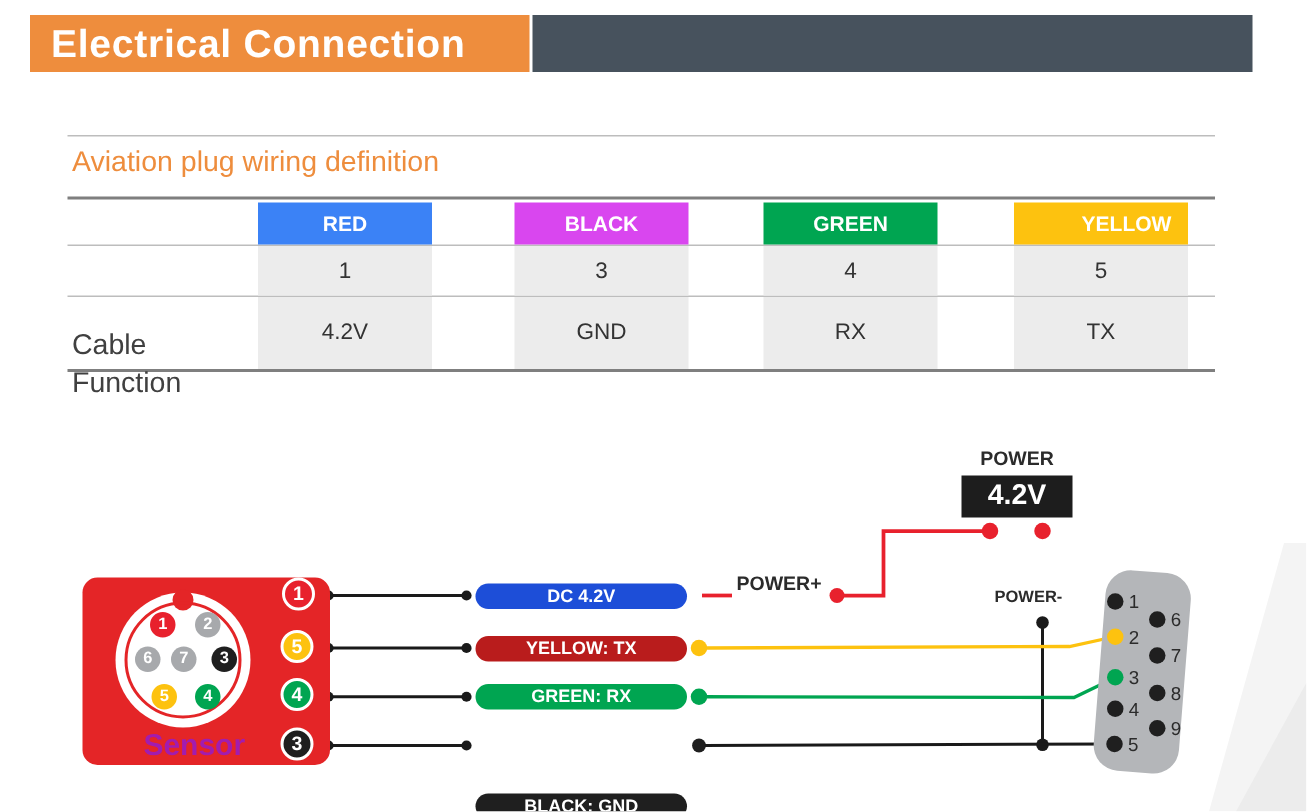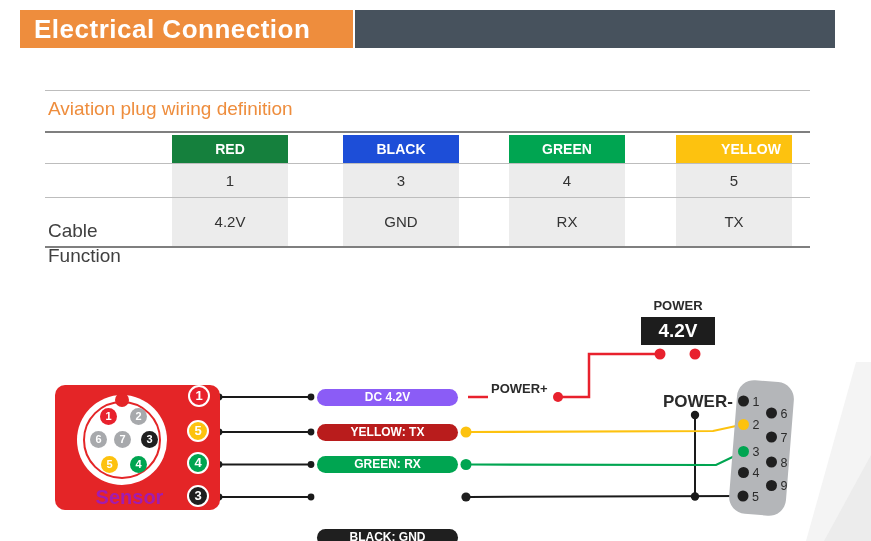--- a/index.html
+++ b/index.html
@@ -51,21 +51,21 @@
   .pill { position: absolute; left: 317px; width: 141px; height: 17px; border-radius: 9px;
     color: #fff; font-size: 12px; font-weight: bold; text-align: center; line-height: 17px; }
 
   
   .power-label { position: absolute; left: 641px; top: 298px; width: 74px; text-align: center;
     font-size: 13px; font-weight: 600; color: #2b2b2b; }
   .power-box { position: absolute; left: 641px; top: 317px; width: 74px; height: 28px;
     background: #1d1d1d; color: #fff; font-size: 19px; font-weight: bold;
     text-align: center; line-height: 28px; }
   .power-plus { position: absolute; left: 491px; top: 381px; font-size: 13px; font-weight: 600; color: #2b2b2b; }
-  .power-minus { position: absolute; left: 663px; top: 392px; font-size: 17px; font-weight: 600; color: #2b2b2b; }
+  .power-minus { position: absolute; left: 663px; top: 392px; font-size: 11px; font-weight: 600; color: #2b2b2b; }
 
   .diagram-svg { position: absolute; left: 0; top: 0; width: 871px; height: 541px; }
   .db9-num { font-size: 12.5px; fill: #2b2b2b; font-family: "Liberation Sans", sans-serif; }
 </style>
 </head>
 <body>
 
 <div class="page">
 
   <svg class="diagram-svg" viewBox="0 0 871 541">
@@ -140,26 +140,26 @@
   <div class="rule rule-thin" style="top:163px"></div>
   <div class="rule rule-thin" style="top:197px"></div>
   <div class="rule rule-thick" style="top:246px"></div>
 
   <div class="cable-label">
     <div>Cable</div>
     <div>Function</div>
   </div>
 
   <div class="tcol c0">
-    <div class="hdr" style="background: #15803d;">RED</div>
+    <div class="hdr" style="background: #3b82f6;">RED</div>
     <div class="cell pin">1</div>
     <div class="cell func">4.2V</div>
   </div>
   <div class="tcol c1">
-    <div class="hdr" style="background: #1d4ed8;">BLACK</div>
+    <div class="hdr" style="background: #d946ef;">BLACK</div>
     <div class="cell pin">3</div>
     <div class="cell func">GND</div>
   </div>
   <div class="tcol c2">
     <div class="hdr" style="background: rgb(0, 165, 81);">GREEN</div>
     <div class="cell pin">4</div>
     <div class="cell func">RX</div>
   </div>
   <div class="tcol c3">
     <div class="hdr" style="background: rgb(253, 194, 15); padding-left: 34px;">YELLOW</div>
@@ -180,21 +180,21 @@
   <div class="ppin" style="left: 101px; top: 456px; background: rgb(253, 194, 15);">5</div>
   <div class="ppin" style="left: 130px; top: 456px; background: rgb(0, 165, 81);">4</div>
 
   <div class="sensor-label">Sensor</div>
 
   <div class="side-pin" style="left: 188px; top: 385px; background: rgb(232, 33, 45);">1</div>
   <div class="side-pin" style="left: 187px; top: 420px; background: rgb(253, 194, 15);">5</div>
   <div class="side-pin" style="left: 187px; top: 452px; background: rgb(0, 165, 81);">4</div>
   <div class="side-pin" style="left: 187px; top: 485px; background: rgb(31, 31, 31);">3</div>
 
-  <div class="pill" style="top: 389px; background: #8b5cf6;">DC 4.2V</div>
+  <div class="pill" style="top: 389px; background: #1d4ed8;">DC 4.2V</div>
   <div class="pill" style="top: 424px; background: #b91c1c;">YELLOW: TX</div>
   <div class="pill" style="top: 456px; background: rgb(0, 165, 81);">GREEN: RX</div>
   <div class="pill" style="top: 489px; background: rgb(31, 31, 31); margin-top: 40px;">BLACK: GND</div>
 
   <div class="power-label">POWER</div>
   <div class="power-box">4.2V</div>
   <div class="power-plus">POWER+</div>
   <div class="power-minus">POWER-</div>
 
 </div>

